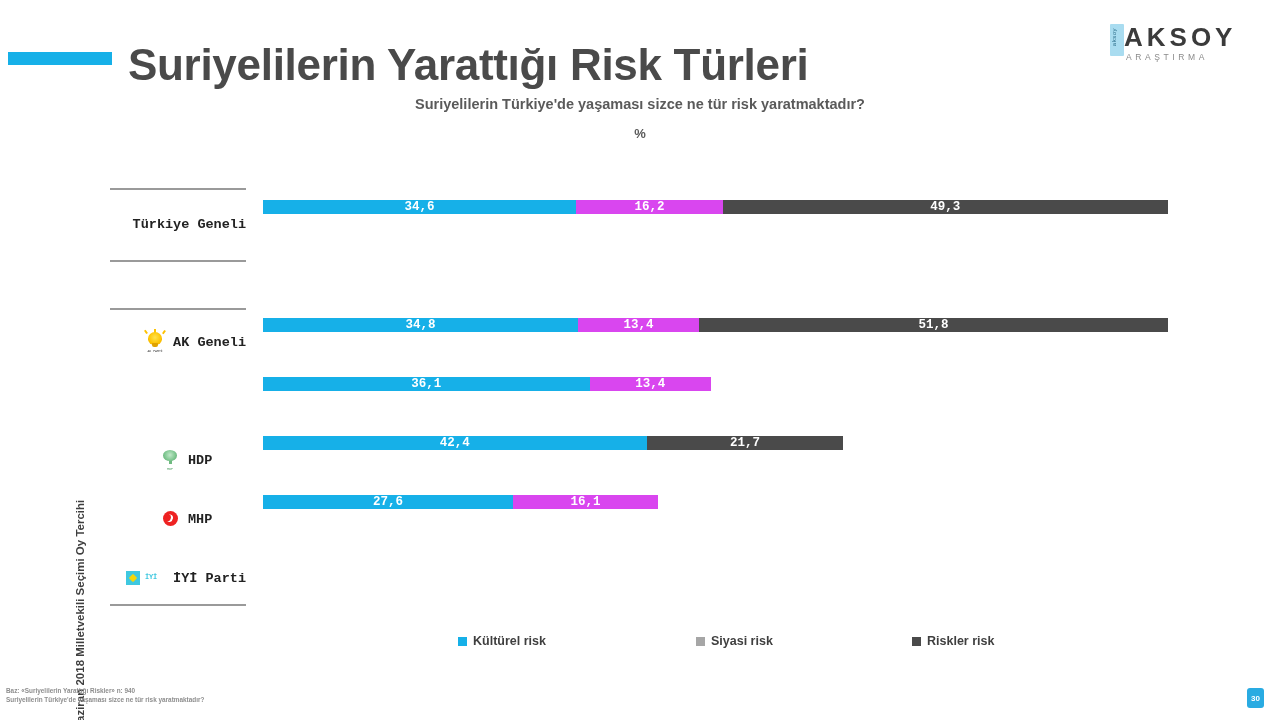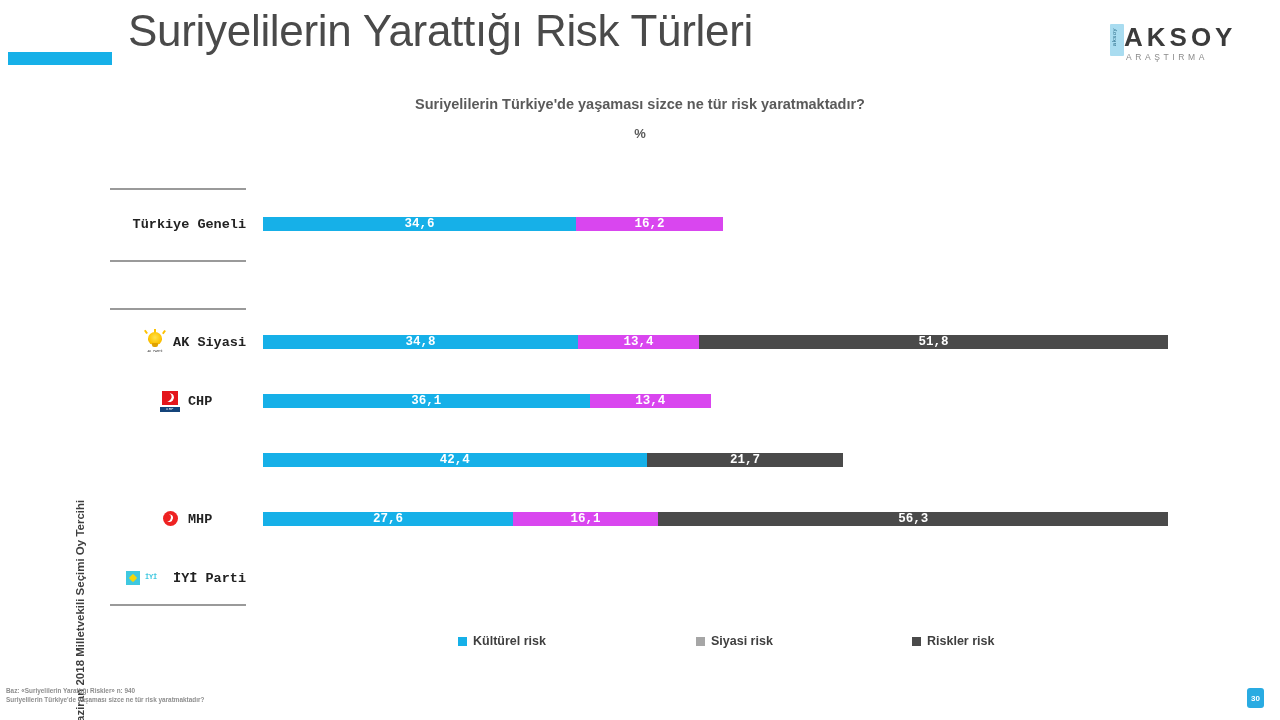--- a/index.html
+++ b/index.html
@@ -10,22 +10,22 @@
     overflow: hidden;
   }
   .slide { position: relative; width: 1280px; height: 720px; background: #fff; }
 
   
   .title-rule {
     position: absolute; left: 8px; top: 52px;
     width: 104px; height: 13px; background: #16B0E8;
   }
   .page-title {
-    position: absolute; left: 128px; top: 6px;
-    font-size: 44px; font-weight: normal; color: #4A4A4A;
+    position: absolute; left: 128px; top: 40px;
+    font-size: 44px; font-weight: bold; color: #4A4A4A;
     letter-spacing: -0.3px; white-space: nowrap;
   }
   .subtitle {
     position: absolute; left: 0; top: 96px; width: 1280px;
     text-align: center; font-size: 14.5px; font-weight: bold; color: #5A5A5A;
   }
   .subtitle-unit {
     position: absolute; left: 0; top: 126px; width: 1280px;
     text-align: center; font-size: 13px; font-weight: bold; color: #5A5A5A;
   }
@@ -73,21 +73,21 @@
     display: flex; align-items: center; justify-content: flex-end; gap: 7px;
     padding-right: 2px;
   }
   .row-label .name {
     font-size: 13.5px; font-weight: bold; color: #222; white-space: nowrap;
   }
   .row-label .name.wide { min-width: 58px; text-align: left; }
 
   .bars {
     position: absolute; left: 263px; width: 905px; height: 100%;
-    display: flex; align-items: center;
+    display: flex; align-items: flex-start;
   }
   .seg {
     display: flex; align-items: center; justify-content: center;
     color: #fff; font-size: 12.5px; font-weight: bold;
   }
   .seg.kulturel  { background: #16B0E8; }
   .seg.siyasi    { background: #d946ef; }
   .seg.ekonomik  { background: #4A4A4A; }
 
   
@@ -207,80 +207,80 @@
 
     <div class="group">
       <div class="group-rule" style="top:28px"></div>
       <div class="row" style="top:40px">
         <div class="row-label">
           <span class="name">Türkiye Geneli</span>
         </div>
         <div class="bars">
           <div class="seg kulturel" style="width:34.6%">34,6</div>
           <div class="seg siyasi" style="width:16.2%">16,2</div>
+          <div class="seg ekonomik" style="width:49.2%">49,3</div>
         </div>
       </div>
       <div class="group-rule" style="top:100px"></div>
     </div>
 
     <div class="group">
       <div class="group-rule" style="top:148px"></div>
 
       <div class="row" style="top:158px">
         <div class="row-label">
           <span class="picon akp">
             <span class="ray r1"></span>
               <span class="ray r2"></span>
               <span class="ray r3"></span>
             <span class="bulb"></span>
             <span class="cap">AK PARTİ</span>
           </span>
-          <span class="name wide">AK Siyasi</span>
+          <span class="name wide">AK Geneli</span>
         </div>
         <div class="bars">
           <div class="seg kulturel" style="width:34.8%">34,8</div>
           <div class="seg siyasi" style="width:13.4%">13,4</div>
           <div class="seg ekonomik" style="width:51.8%">51,8</div>
         </div>
       </div>
 
       <div class="row" style="top:217px">
-        <div class="row-label">
-          <span class="picon chp">
-            <span class="sq"></span>
-              <span class="ar"></span>
-            <span class="cap">CHP</span>
-          </span>
-          <span class="name wide">CHP</span>
-        </div>
         <div class="bars">
           <div class="seg kulturel" style="width:36.1%">36,1</div>
           <div class="seg siyasi" style="width:13.4%">13,4</div>
         </div>
       </div>
 
       <div class="row" style="top:276px">
+        <div class="row-label">
+          <span class="picon hdp">
+            <span class="trunk"></span>
+              <span class="tree"></span>
+            <span class="cap">HDP</span>
+          </span>
+          <span class="name wide">HDP</span>
+        </div>
         <div class="bars">
           <div class="seg kulturel" style="width:42.4%">42,4</div>
           <div class="seg ekonomik" style="width:21.7%">21,7</div>
         </div>
       </div>
 
       <div class="row" style="top:335px">
         <div class="row-label">
           <span class="picon mhp">
             <span class="circ"></span>
               <span class="ar"></span>
           </span>
           <span class="name wide">MHP</span>
         </div>
         <div class="bars">
           <div class="seg kulturel" style="width:27.6%">27,6</div>
           <div class="seg siyasi" style="width:16.1%">16,1</div>
-          <div class="seg ekonomik" style="width:56.3%">56,3</div>
         </div>
       </div>
 
       <div class="row" style="top:394px">
         <div class="row-label">
           <span class="picon iyi">
             <span class="sq"></span>
               <span class="sun"></span>
             <span class="wm">İYİ</span>
           </span>

